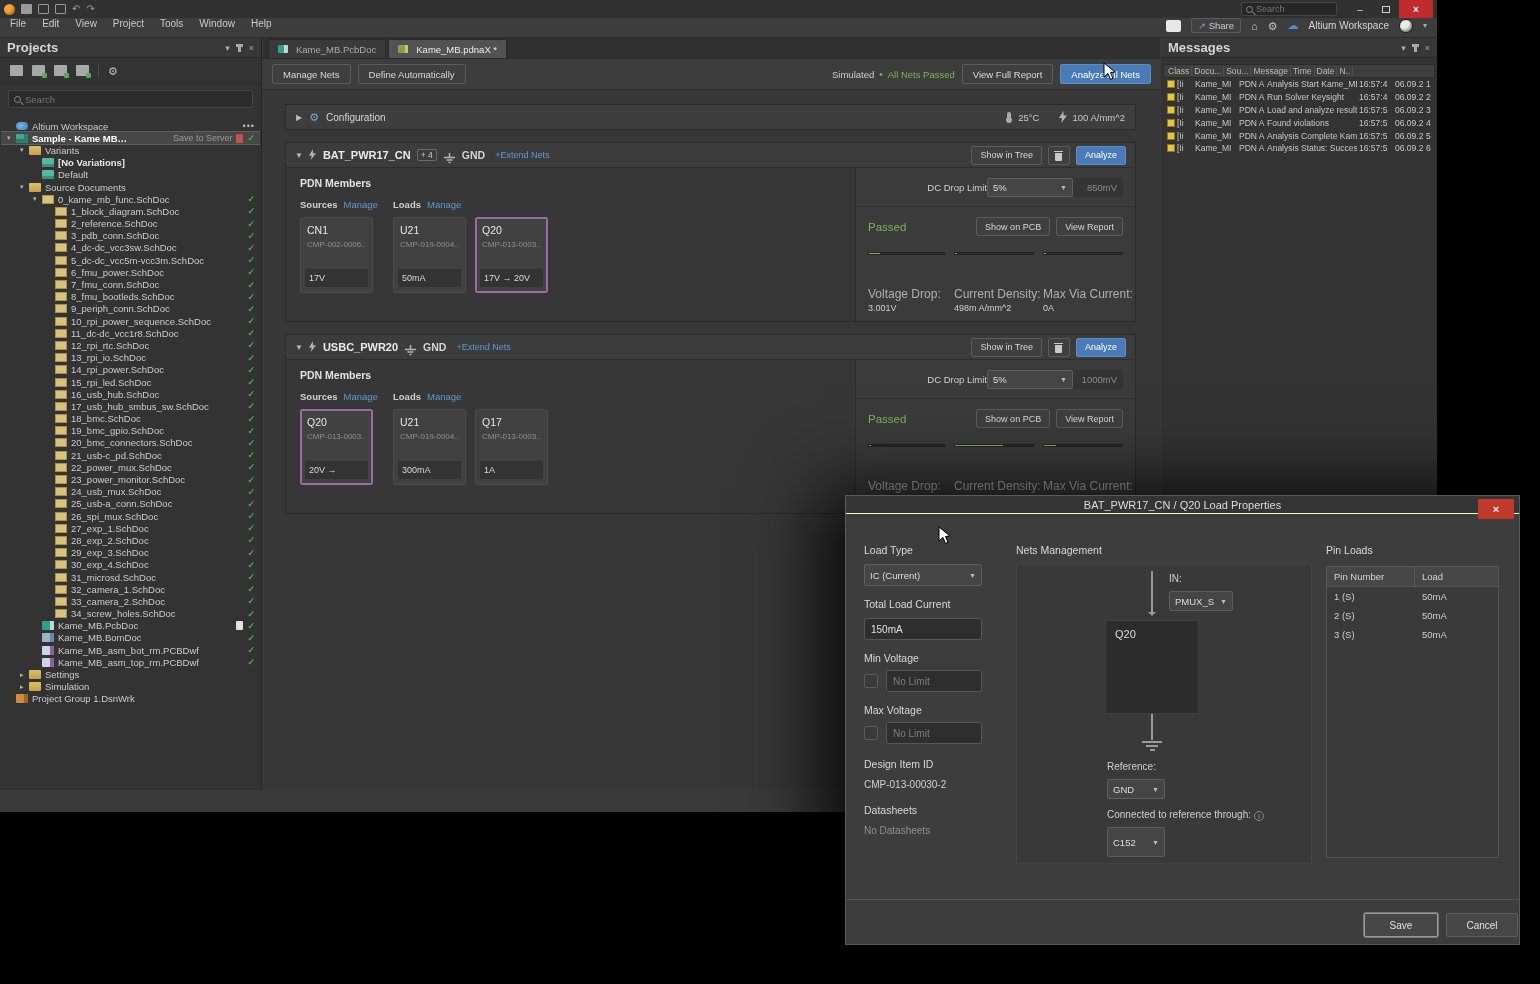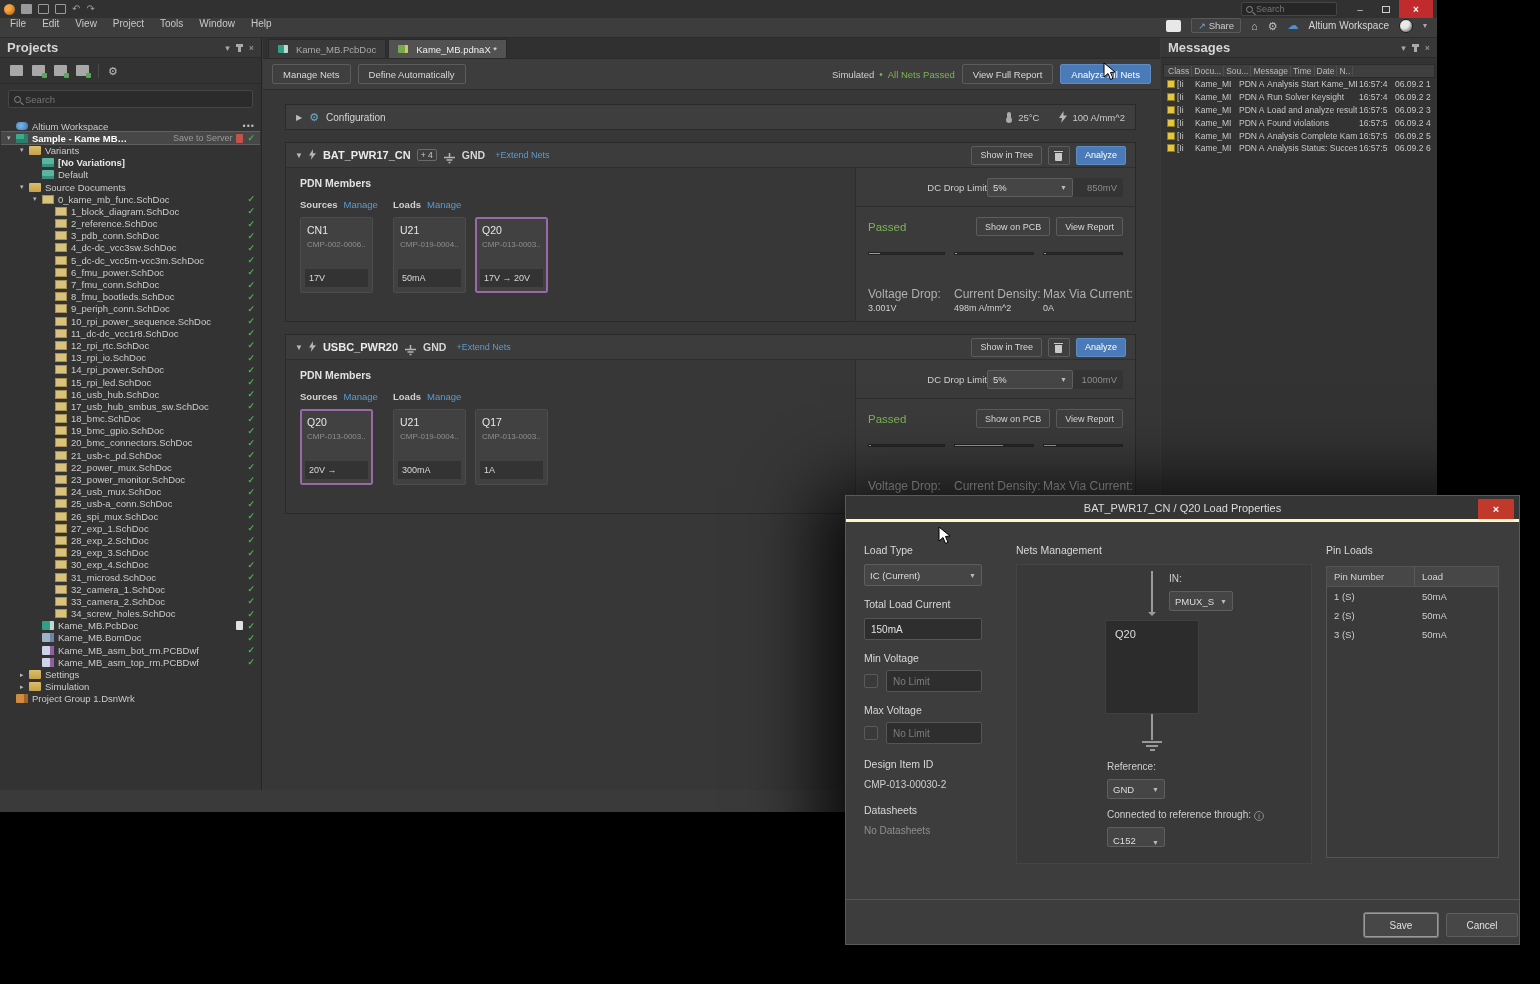--- a/index.html
+++ b/index.html
@@ -190,21 +190,21 @@
   .mh { color:#bbb; font-size:8.5px; border-right:1px solid #4e4e4e; }
   .mc, .mh { padding:0 2px; overflow:hidden; white-space:nowrap; flex:none; }
   .c1{width:28px} .c2{width:44px} .c3{width:28px} .c4{width:92px} .c5{width:36px} .c6{width:31px} .c7{width:12px}
   .mrow { display:flex; align-items:center; height:12.8px; padding-left:2px; font-size:8.5px; color:#c8c8c8; }
   .micon { display:inline-block; width:8px; height:8px; background:#e3c73e; border:1px solid #8f7b1d; margin-right:2px;
            vertical-align:-1px; }
 
   
   .dialog { position:absolute; left:845px; top:495px; width:675px; height:450px; background:#3d3d3d;
             border:1px solid #5a5a5a; box-shadow:0 18px 70px 25px rgba(0,0,0,0.85); }
-  .dlg-title { height:26px; background:#353535; border-bottom:3px solid #fef9c3; display:flex; align-items:center;
+  .dlg-title { height:18px; background:#353535; border-bottom:1px solid #fef9c3; display:flex; align-items:center;
                justify-content:center; color:#dcdcdc; font-size:11px; position:relative; }
   .dlg-close { position:absolute; right:5px; top:3px; width:36px; height:20px; background:#c0392b; color:#fff;
                font-size:11px; font-weight:bold; display:flex; align-items:center; justify-content:center; border-radius:1px; }
   .dlg-label { position:absolute; color:#d8d8d8; font-size:10.5px; font-weight:normal; }
   .dlg-sub { position:absolute; color:#cfcfcf; font-size:10px; }
   .dlg-dim { position:absolute; color:#8f8f8f; font-size:10px; }
   .dlg-input { position:absolute; height:22px; background:#2e2e2e; border:1px solid #555; border-radius:2px;
                color:#e0e0e0; font-size:10px; padding:0 6px; font-family:"Liberation Sans",sans-serif; outline:0; }
   .dlg-input::placeholder { color:#7d7d7d; }
   .dlg-check { position:absolute; width:14px; height:14px; background:#3a3a3a; border:1px solid #5a5a5a; border-radius:2px; }
@@ -1251,21 +1251,21 @@
         <div style="width:20px"></div>
           <div style="width:12px; margin-top:2px;"></div>
           <div style="width:5px; margin-top:2px;"></div>
       </div>
       <span class="dlg-sub" style="left:90px; top:196px;">Reference:</span>
       <span class="dd" style="position:absolute; left:90px; top:214px; width:58px; height:20px;">
           <span>GND</span>
           <span class="ddcaret">▼</span>
         </span>
       <span class="dlg-sub" style="left:90px; top:244px; white-space:nowrap;"><span>Connected to reference through:</span><span class="info-ic">i</span></span>
-      <span class="dd" style="position:absolute; left:90px; top:262px; width:58px; height:20px;align-items:flex-end;">
+      <span class="dd" style="position:absolute; left:90px; top:262px; width:58px; height:30px;">
           <span>C152</span>
           <span class="ddcaret">▼</span>
         </span>
     </div>
 
     <span class="dlg-label" style="left:480px; top:48px;">Pin Loads</span>
     <div class="pin-table">
       <div class="pin-head">
         <span class="ph1">Pin Number</span>
         <span class="ph2">Load</span>

